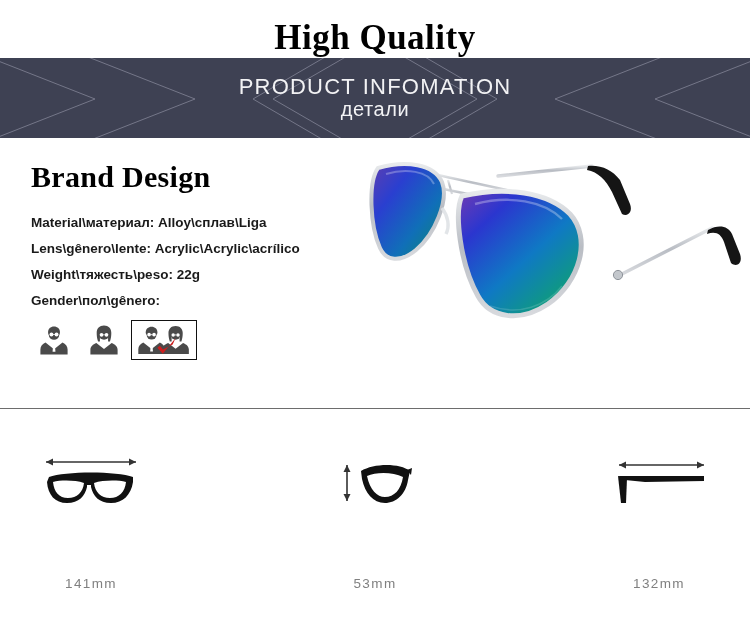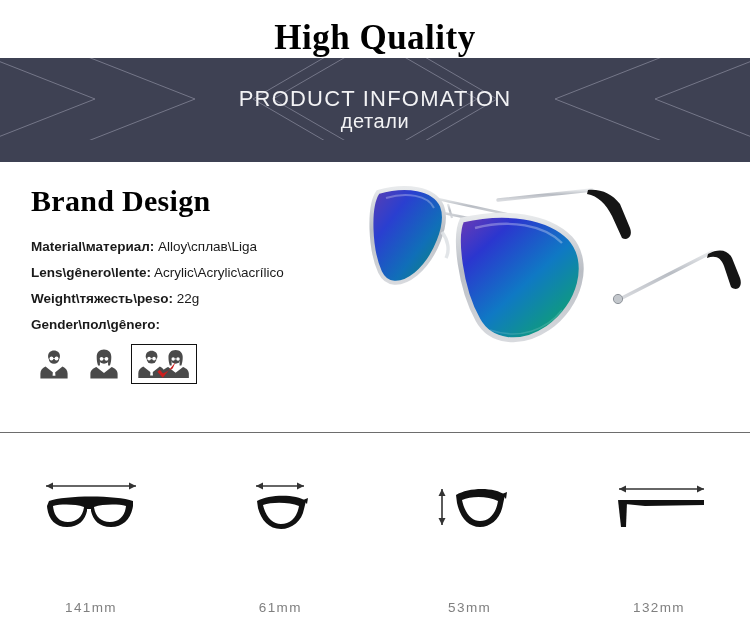--- a/index.html
+++ b/index.html
@@ -23,21 +23,21 @@
     font-size:35px;
     letter-spacing:0.5px;
     color:#000;
     line-height:1;
     padding-top:16px;
   }
 
   
   .banner {
     position:relative;
-    height:104px;
+    height:80px;
     background:#3e4153;
     overflow:hidden;
   }
   .banner-deco { position:absolute; inset:0; }
   .banner-inner {
     position:relative;
     height:100%;
     display:flex;
     flex-direction:column;
     align-items:center;
@@ -74,21 +74,21 @@
     letter-spacing:0.3px;
   }
   .spec-list { margin-left:22px; }
   .spec-row {
     font-size:13.5px;
     line-height:26px;
     color:#1a1a1a;
     white-space:nowrap;
   }
   .spec-label { font-weight:bold; }
-  .spec-value { font-weight:400; }
+  .spec-value { font-weight:700; }
 
   
   .gender-row {
     display:flex;
     align-items:center;
     margin:6px 0 0 22px;
     gap:4px;
   }
   .gender-opt {
     width:46px; height:40px;
@@ -318,35 +318,20 @@
           <path d="M12 26 C 28 20 80 20 96 26 L 96 31 C 94 44 86 52 74 52 C 62 52 56 45 54 36 L 54 34 L 50 34 L 50 36
                    C 48 45 42 52 30 52 C 18 52 11 44 10 31 Z
                    M 16 31 C 17 41 22 47 31 47 C 40 47 46 41 47 32 C 38 29 24 29 16 31 Z
                    M 57 32 C 58 41 64 47 73 47 C 82 47 88 41 89 31 C 81 29 66 29 57 32 Z"></path>
         </g>
       </svg>
     </div>
     <div class="dim-label">141mm</div>
   </div>
 
-  <div class="dim-item">
-    <div class="dim-art">
-      <svg width="108" height="62" viewBox="0 0 108 62">
-        <g stroke="#333" stroke-width="1.6" fill="none">
-          <line x1="30" y1="11" x2="78" y2="11"></line>
-        </g>
-        <path d="M30 11 L37 7.5 L37 14.5 Z" fill="#333"></path>
-        <path d="M78 11 L71 7.5 L71 14.5 Z" fill="#333"></path>
-        <path d="M31 26 C 44 19 70 19 80 26 L 78 34 C 76 46 66 54 55 54 C 43 54 35 45 32 33 Z
-                 M 37 30 C 40 43 47 49 55 49 C 64 49 71 43 73 31 C 63 27 46 27 37 30 Z" fill="#111"></path>
-        <path d="M77 25 L82 23 L81 29 Z" fill="#111"></path>
-      </svg>
-    </div>
-    <div class="dim-label">61mm</div>
-  </div>
 
   <div class="dim-item">
     <div class="dim-art">
       <svg width="108" height="62" viewBox="0 0 108 62">
         <g stroke="#333" stroke-width="1.6" fill="none">
           <line x1="26" y1="14" x2="26" y2="50"></line>
         </g>
         <path d="M26 14 L22.5 21 L29.5 21 Z" fill="#333"></path>
         <path d="M26 50 L22.5 43 L29.5 43 Z" fill="#333"></path>
         <path d="M40 20 C 53 12 79 12 89 20 L 87 29 C 85 43 75 52 64 52 C 52 52 44 42 41 28 Z

